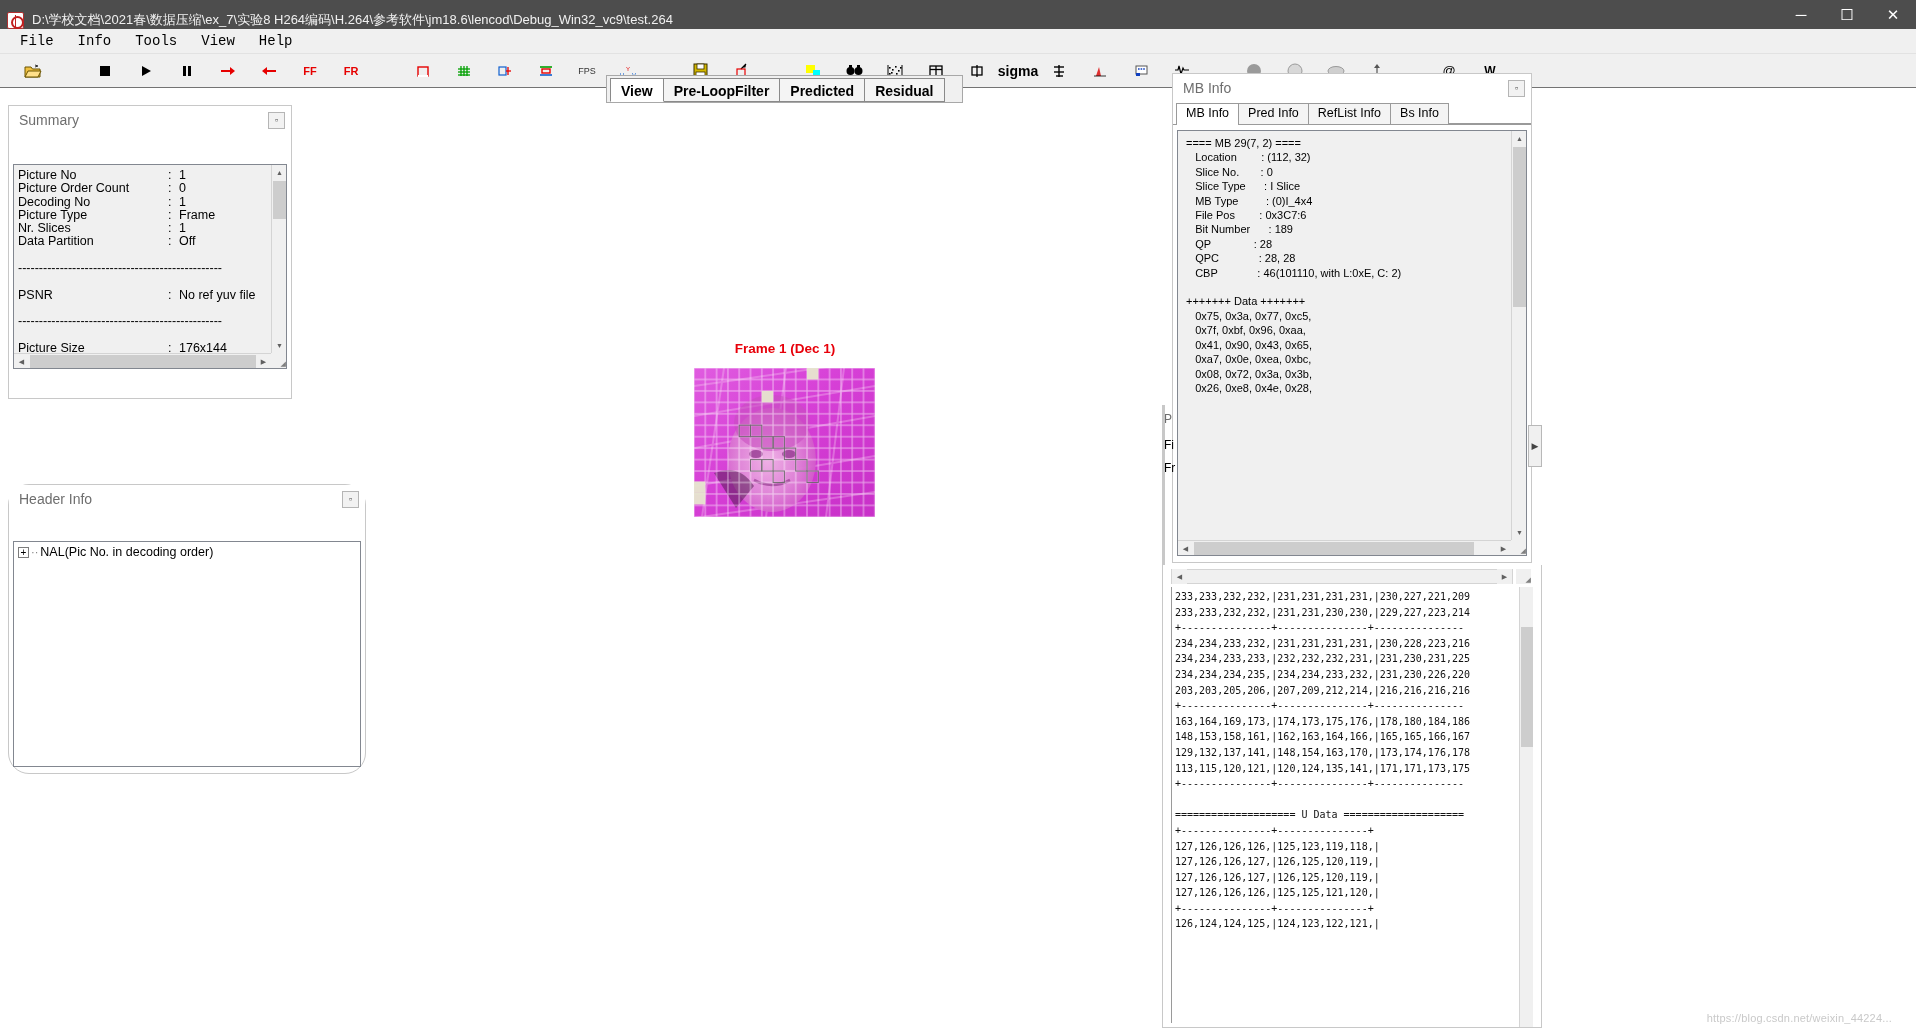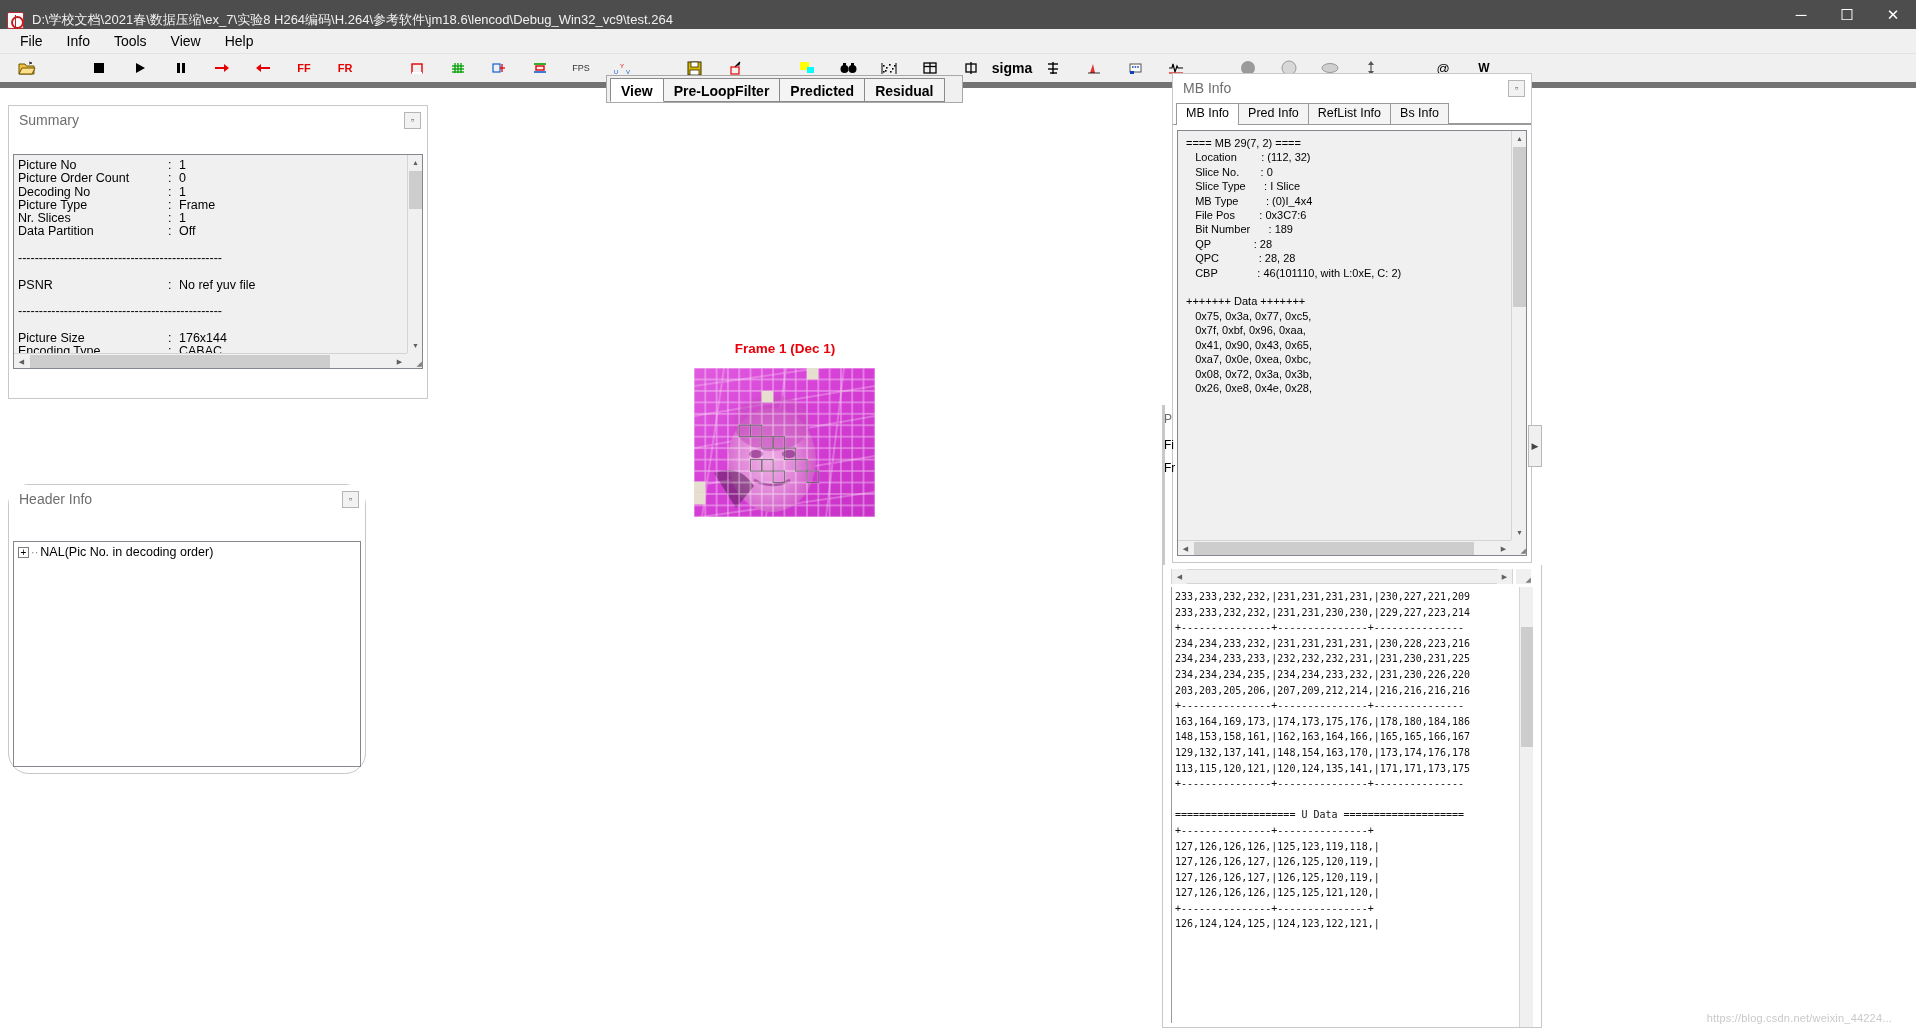--- a/index.html
+++ b/index.html
@@ -52,29 +52,29 @@
   #menubar {
     height: 25px;
     background: #f0f0f0;
     display: flex;
     align-items: center;
     font-size: 14px;
     color: #000;
     padding-left: 8px;
     border-bottom: 1px solid #e2e2e2;
   }
-  #menubar .menu-item { padding: 2px 12px; }
+  #menubar .menu-item { padding: 2px 12px; font-family: Liberation Mono, monospace; }
   
   #toolbar {
     height: 34px;
     background: #f0f0f0;
-    border-bottom: 6px solid #737373;
+    border-bottom: 1px solid #737373;
     display: flex;
     align-items: center;
-    padding-left: 14px;
+    padding-left: 20px;
     gap: 15px;
   }
   .tb-btn {
     width: 24px; height: 24px;
     margin: 0 1px;
     display: flex; align-items: center; justify-content: center;
     font-size: 12px;
     border: 1px solid transparent;
     background: transparent;
     position: relative;
@@ -480,26 +480,26 @@
   </div>
   <div class="tb-gap"></div>
   <div class="tb-btn">
     <span style="font-size:13px;color:#000;">@</span>
   </div>
   <div class="tb-btn">
     <span style="font-size:12px;color:#000;font-weight:bold;">W</span>
   </div>
 </div>
 
-<div class="panel" style="left:8px; top:105px; width:420px; height:294px;">
+<div class="panel" style="left:8px; top:105px; width:284px; height:294px;">
   <div class="panel-header">
     <span>Summary</span>
     <span class="panel-pin">▫</span>
   </div>
-  <div class="panel-body" style="top:48px; bottom:29px; background:#f0f0f0;">
+  <div class="panel-body" style="top:58px; bottom:29px; background:#f0f0f0;">
     <div class="kv-list">
       <div class="kv-row">
         <span class="kv-key">Picture No</span>
         <span class="kv-sep">:</span>
         <span>1</span>
       </div>
       <div class="kv-row">
         <span class="kv-key">Picture Order Count</span>
         <span class="kv-sep">:</span>
         <span>0</span>

